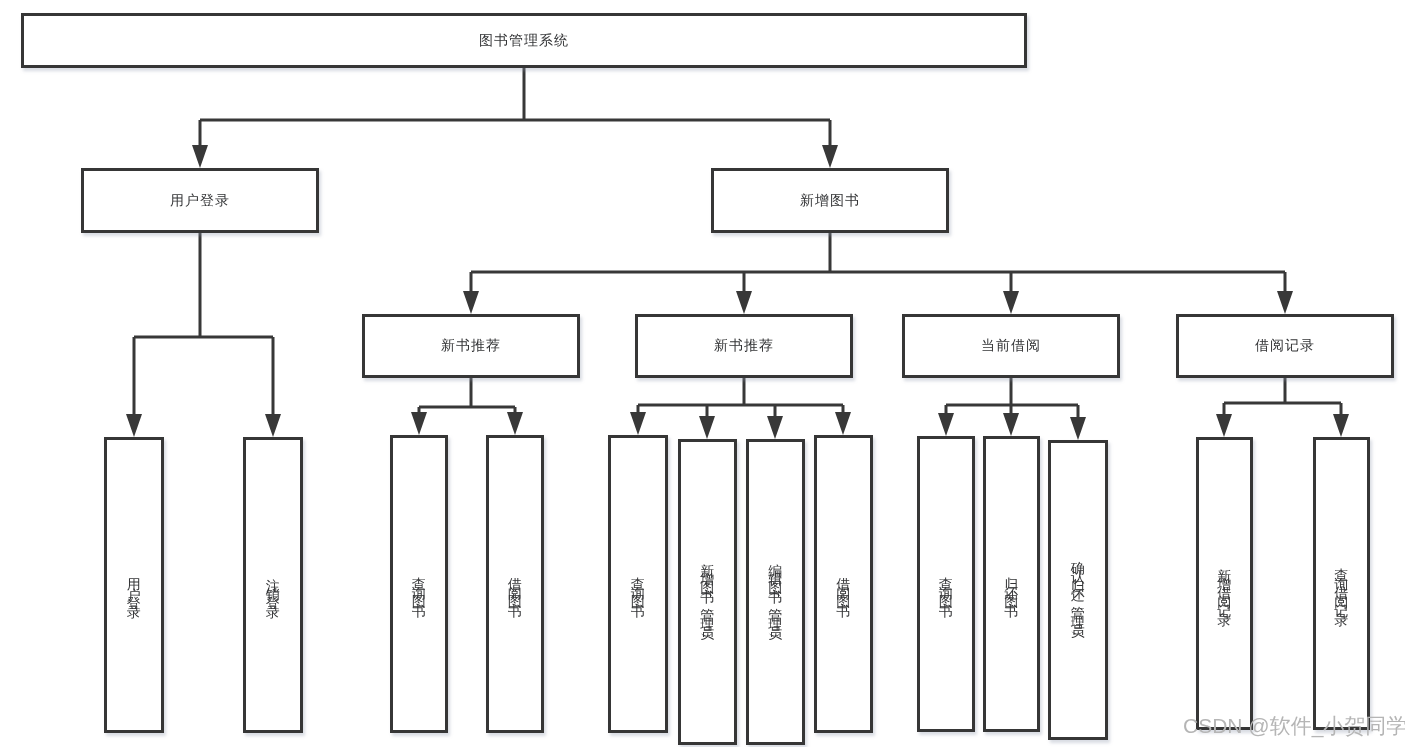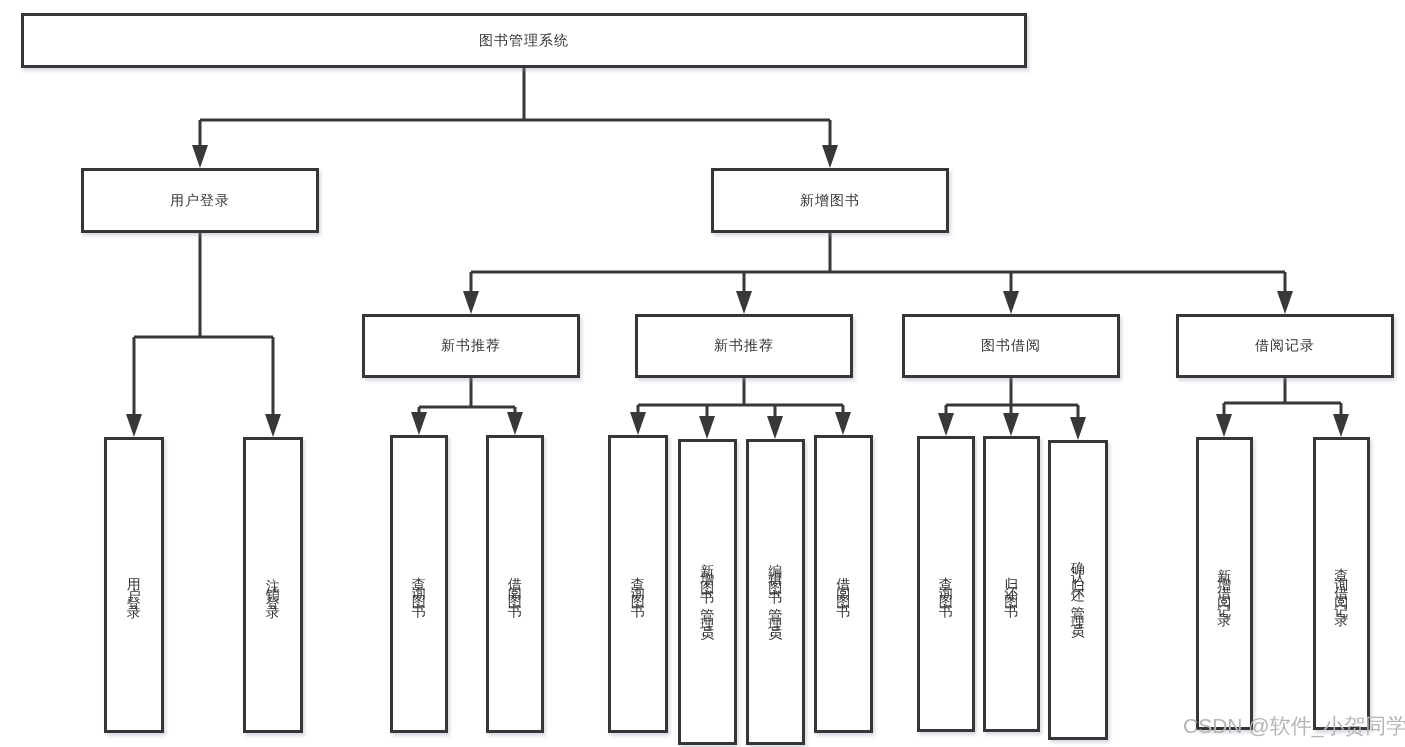--- a/index.html
+++ b/index.html
@@ -85,21 +85,21 @@
     </g>
   </svg>
 
   <div class="node" style="left:21px;top:13px;width:1006px;height:55px">图书管理系统</div>
 
   <div class="node" style="left:81px;top:168px;width:238px;height:65px">用户登录</div>
   <div class="node" style="left:711px;top:168px;width:238px;height:65px">新增图书</div>
 
   <div class="node" style="left:362px;top:314px;width:218px;height:64px">新书推荐</div>
   <div class="node" style="left:635px;top:314px;width:218px;height:64px">新书推荐</div>
-  <div class="node" style="left:902px;top:314px;width:218px;height:64px">图书借阅</div>
+  <div class="node" style="left:902px;top:314px;width:218px;height:64px">当前借阅</div>
   <div class="node" style="left:1176px;top:314px;width:218px;height:64px">借阅记录</div>
 
   <div class="node" style="left:104px;top:437px;width:60px;height:296px">
     <span class="vlabel">用户登录</span>
   </div>
   <div class="node" style="left:243px;top:437px;width:60px;height:296px">
     <span class="vlabel">注销登录</span>
   </div>
 
   <div class="node" style="left:390px;top:435px;width:58px;height:298px">

